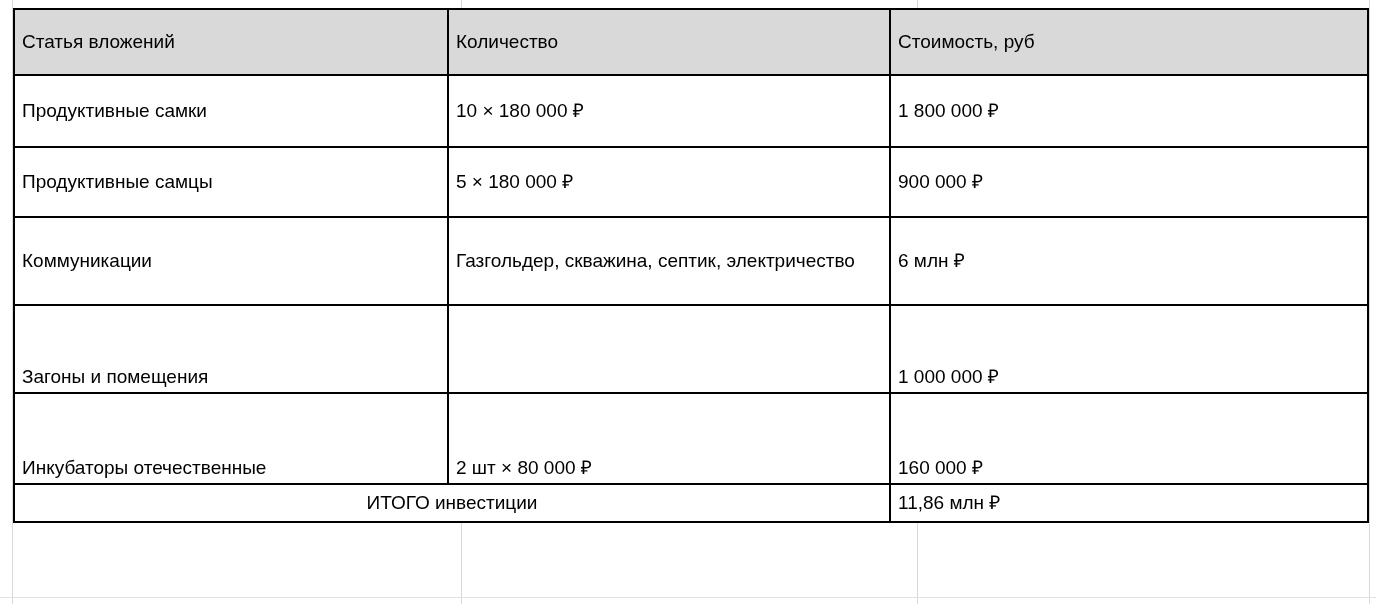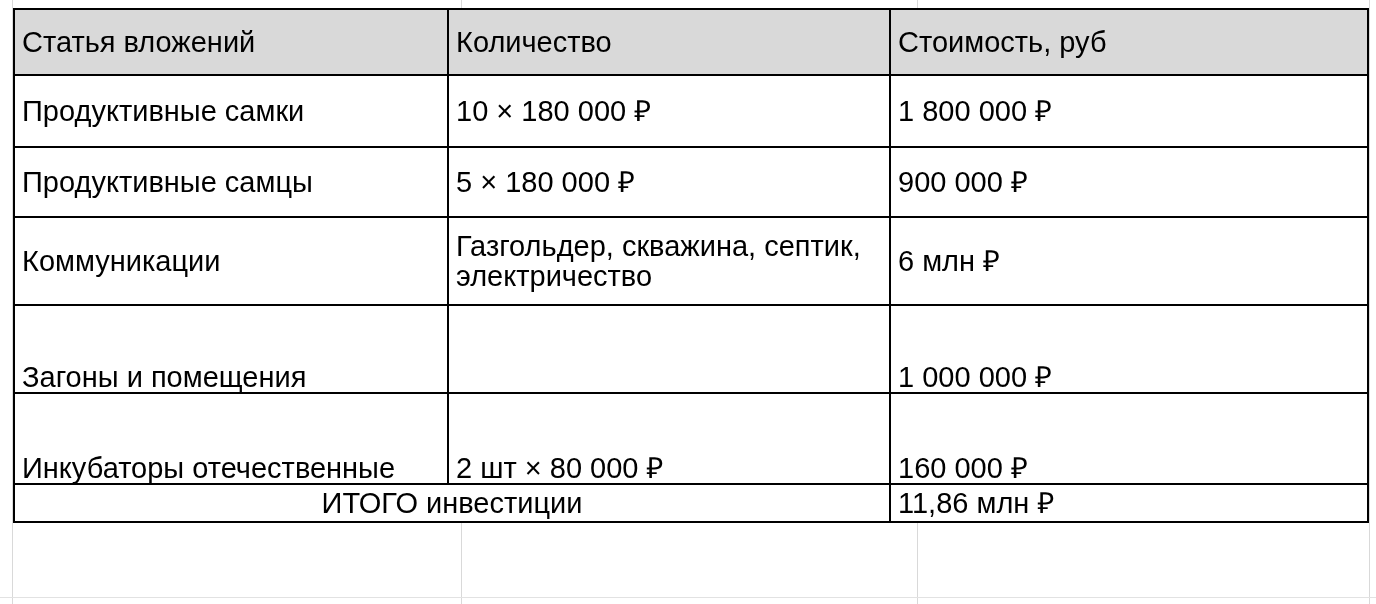--- a/index.html
+++ b/index.html
@@ -13,21 +13,21 @@
     .gridline-h { position: absolute; left: 0; right: 0; height: 1px; background: #e2e2e2; }
     table.invest {
       position: absolute; left: 13px; top: 8px;
       width: 1356px;
       border-collapse: collapse;
       table-layout: fixed;
       background: #fff;
     }
     table.invest td, table.invest th {
       border: 2px solid #000;
-      font-size: 29px;
+      font-size: 19px;
       font-weight: normal;
       text-align: left;
       padding: 0 7px;
       line-height: 30px;
     }
     table.invest th { background: #d9d9d9; height: 64px; vertical-align: middle; }
     .c1 { width: 434px; }
     .c2 { width: 442px; }
     .r1 td { height: 70px; vertical-align: middle; }
     .r2 td { height: 68px; vertical-align: middle; margin-top: 36px; }

